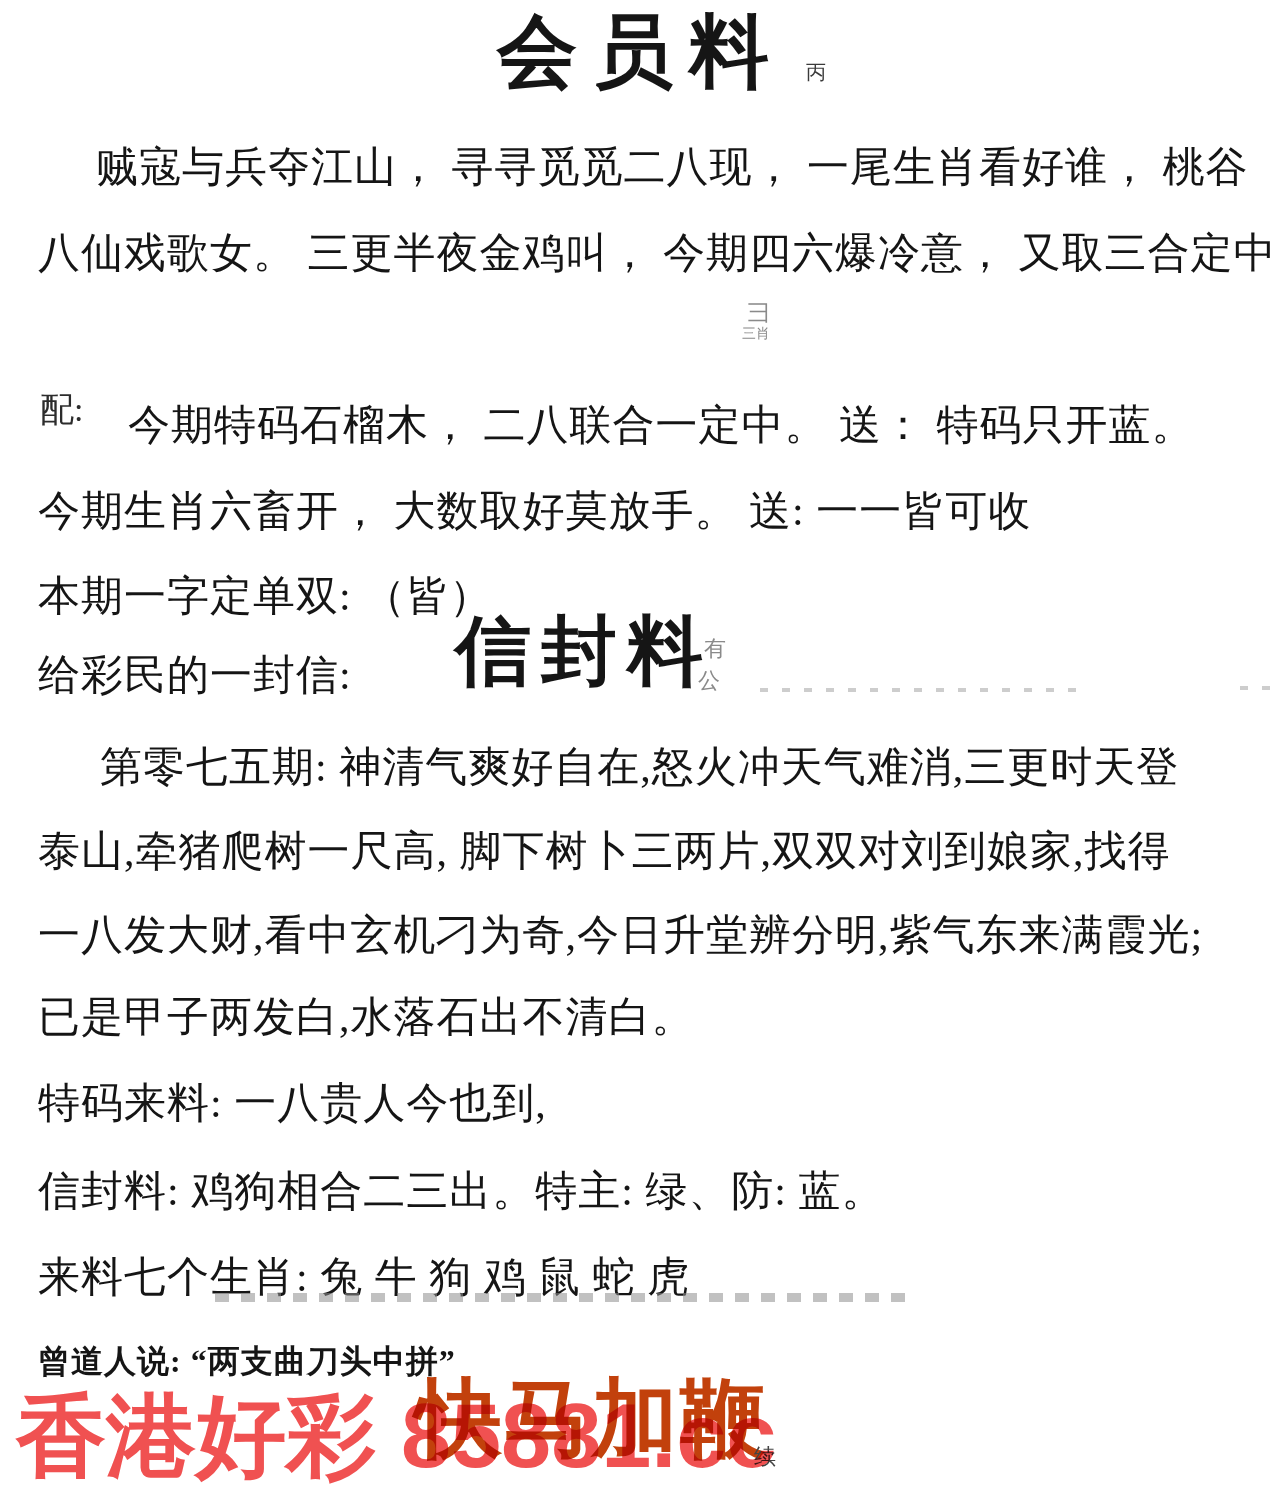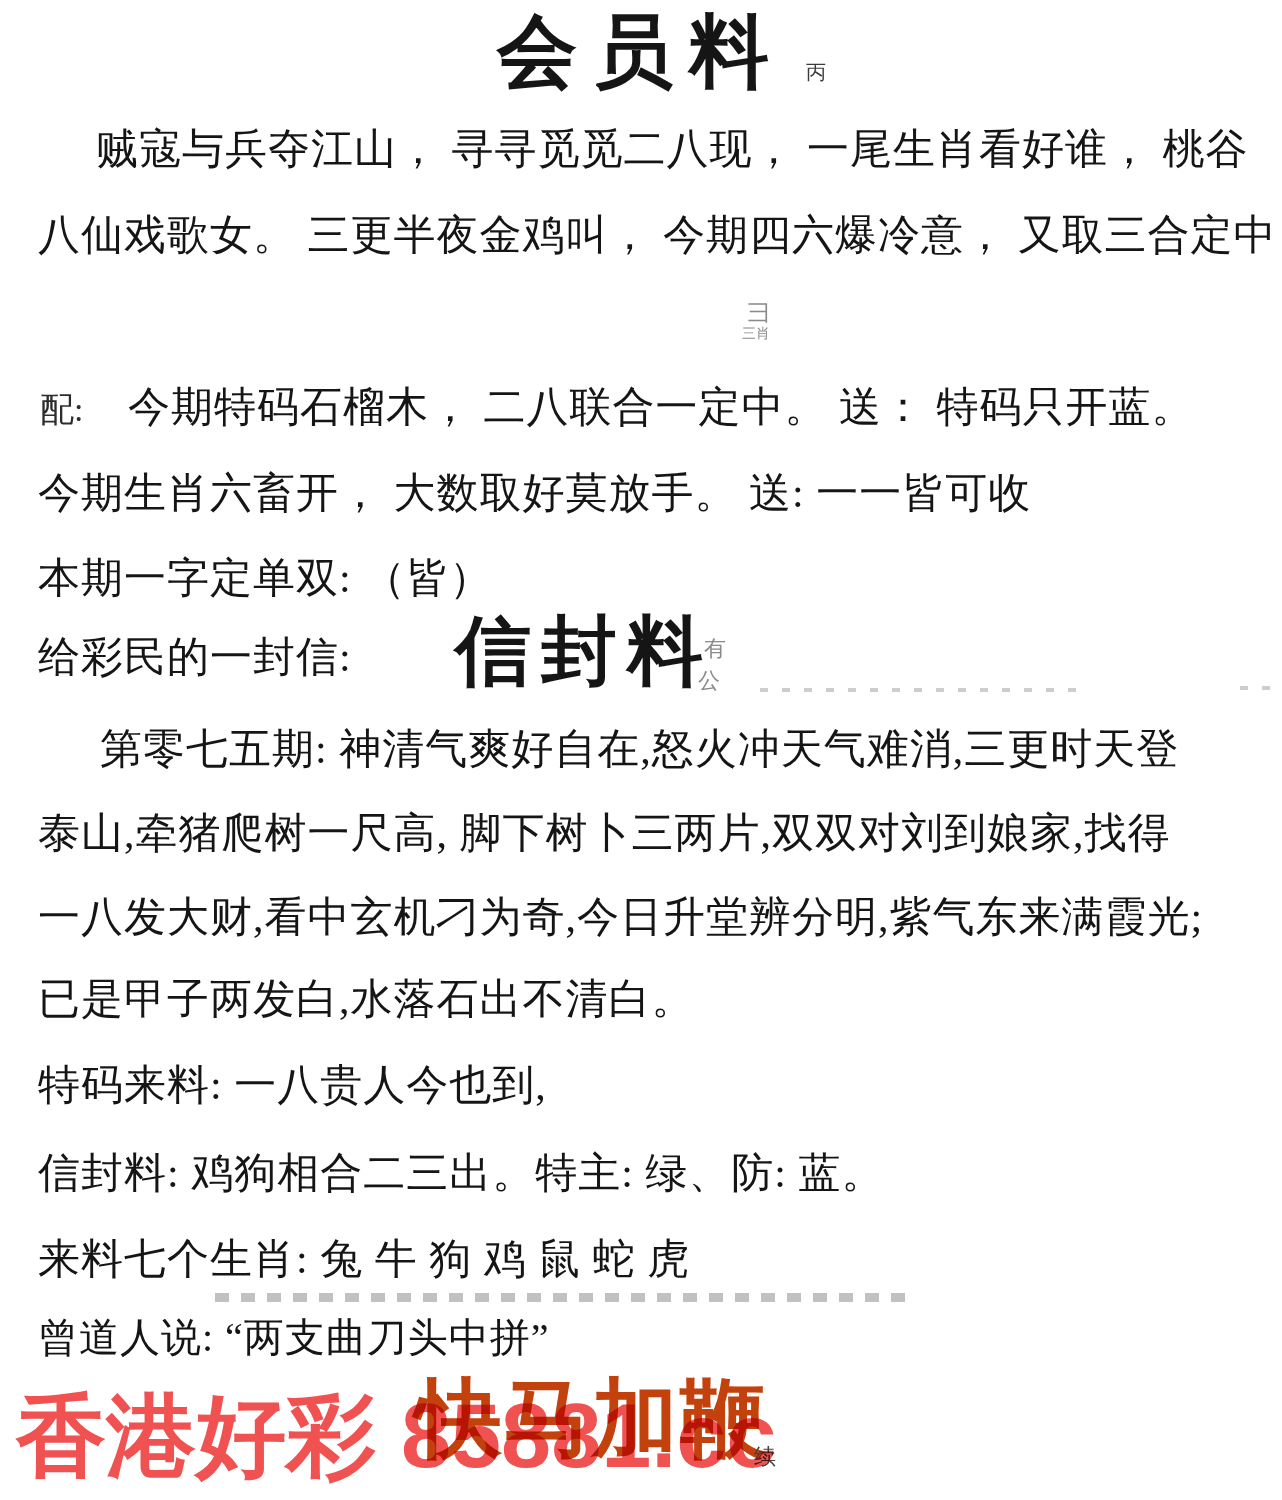--- a/index.html
+++ b/index.html
@@ -10,22 +10,22 @@
     overflow:hidden;
     font-family:"Liberation Serif","DejaVu Serif",serif;
     color:#151515;
   }
   .ln{position:absolute;white-space:nowrap;line-height:1.2;}
   .title{
     left:50%;top:4px;transform:translateX(-50%);
     font-size:80px;font-weight:700;letter-spacing:16px;
   }
   .corner-mark{font-size:20px;color:#3a3a3a;letter-spacing:0;}
-  .body42{font-size:42px;letter-spacing:1px;font-weight:500;}
-  .body40{font-size:40px;letter-spacing:1px;font-weight:400;}
+  .body42{font-size:42px;letter-spacing:1px;font-weight:500;margin-top:18px;}
+  .body40{font-size:32px;letter-spacing:1px;font-weight:700;margin-top:28px;}
   .pair-label{font-size:34px;color:#2c2c2c;}
   .letter-heading{font-size:76px;font-weight:700;letter-spacing:10px;}
   .faint{color:#8a8a8a;}
   .tiny{font-size:22px;letter-spacing:0;}
   .tinyer{font-size:14px;letter-spacing:0;}
   .headline{
     font-size:86px;font-weight:700;letter-spacing:2px;color:#c2410c;
   }
   .watermark{
     font-family:"Liberation Sans","DejaVu Sans",sans-serif;

